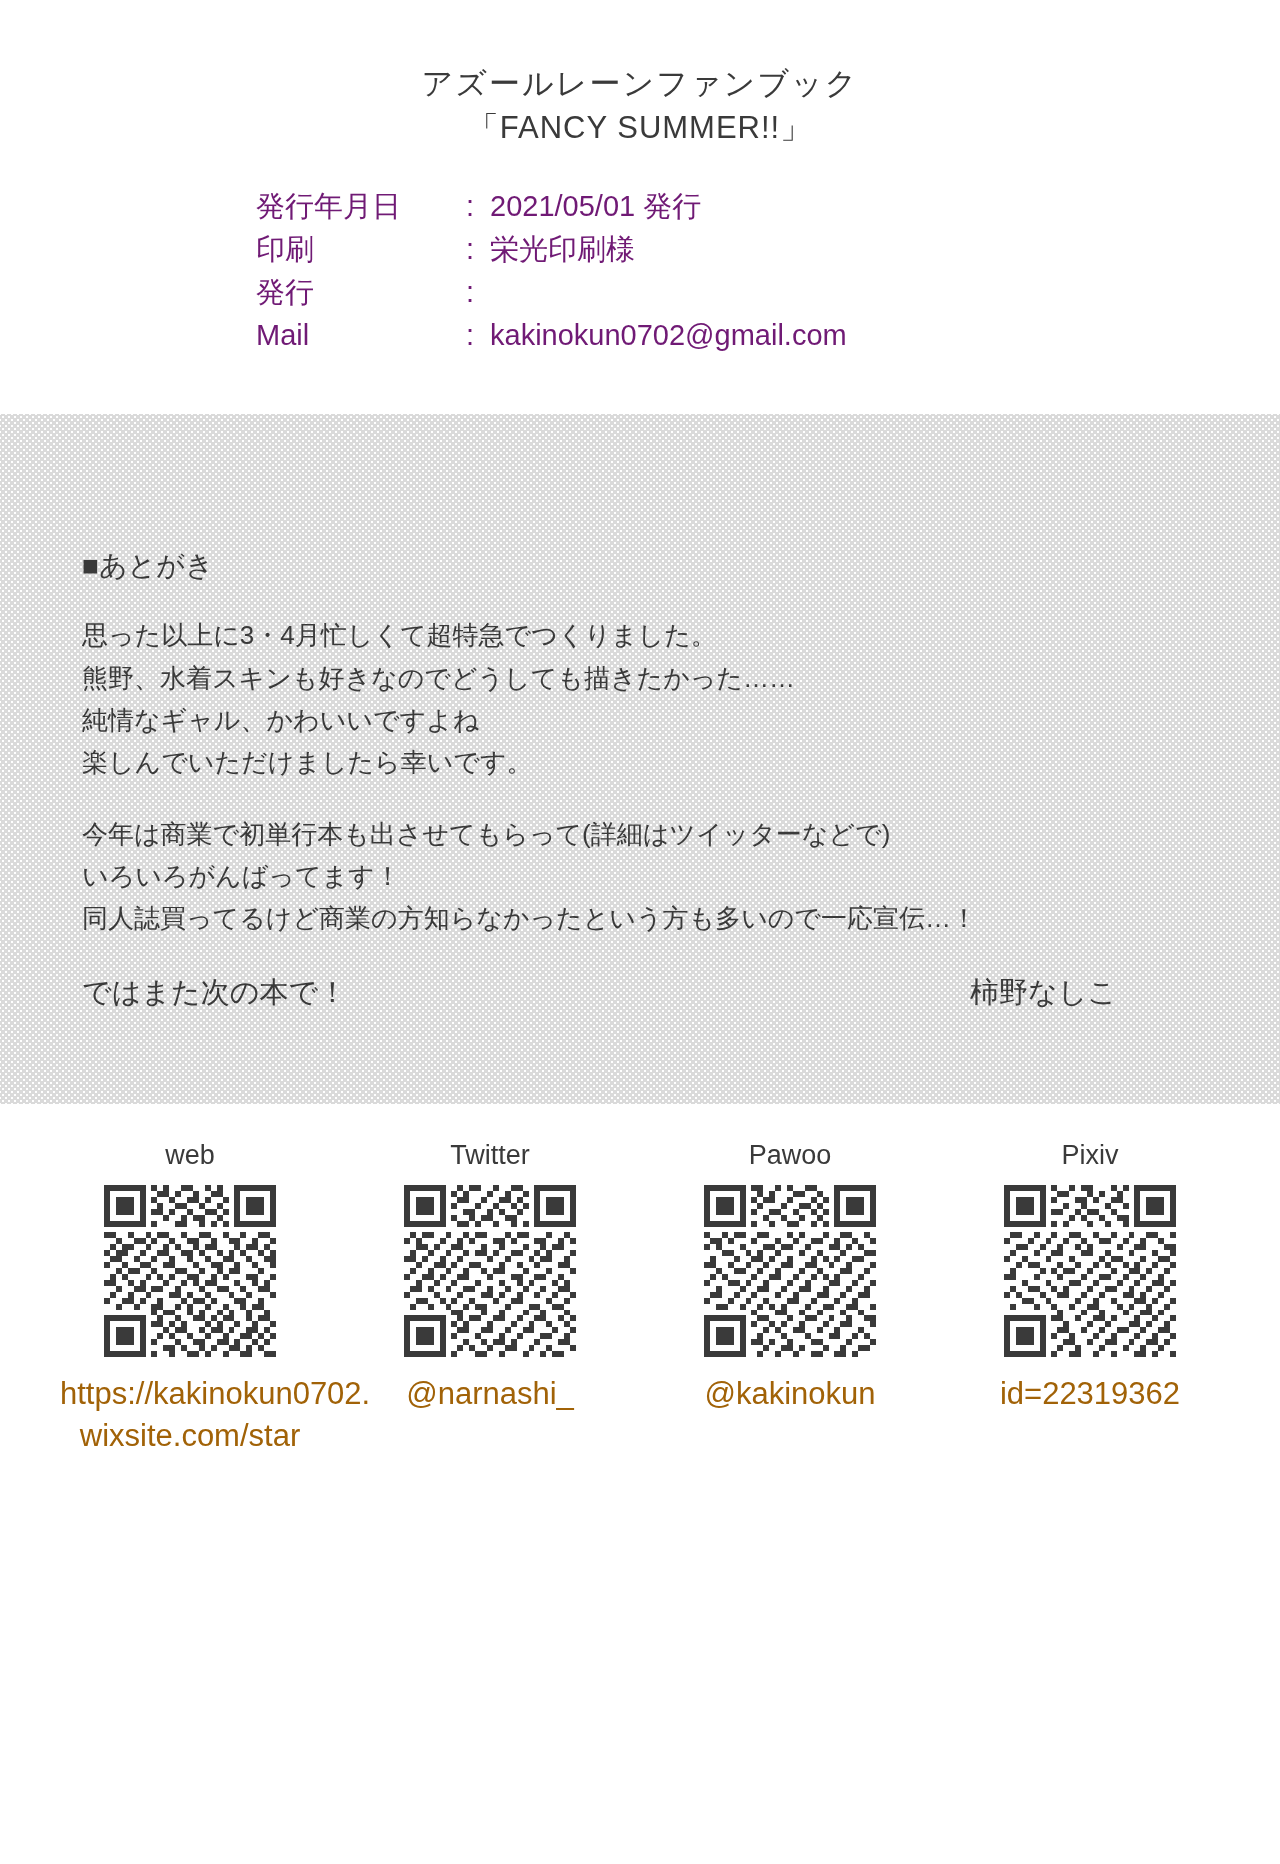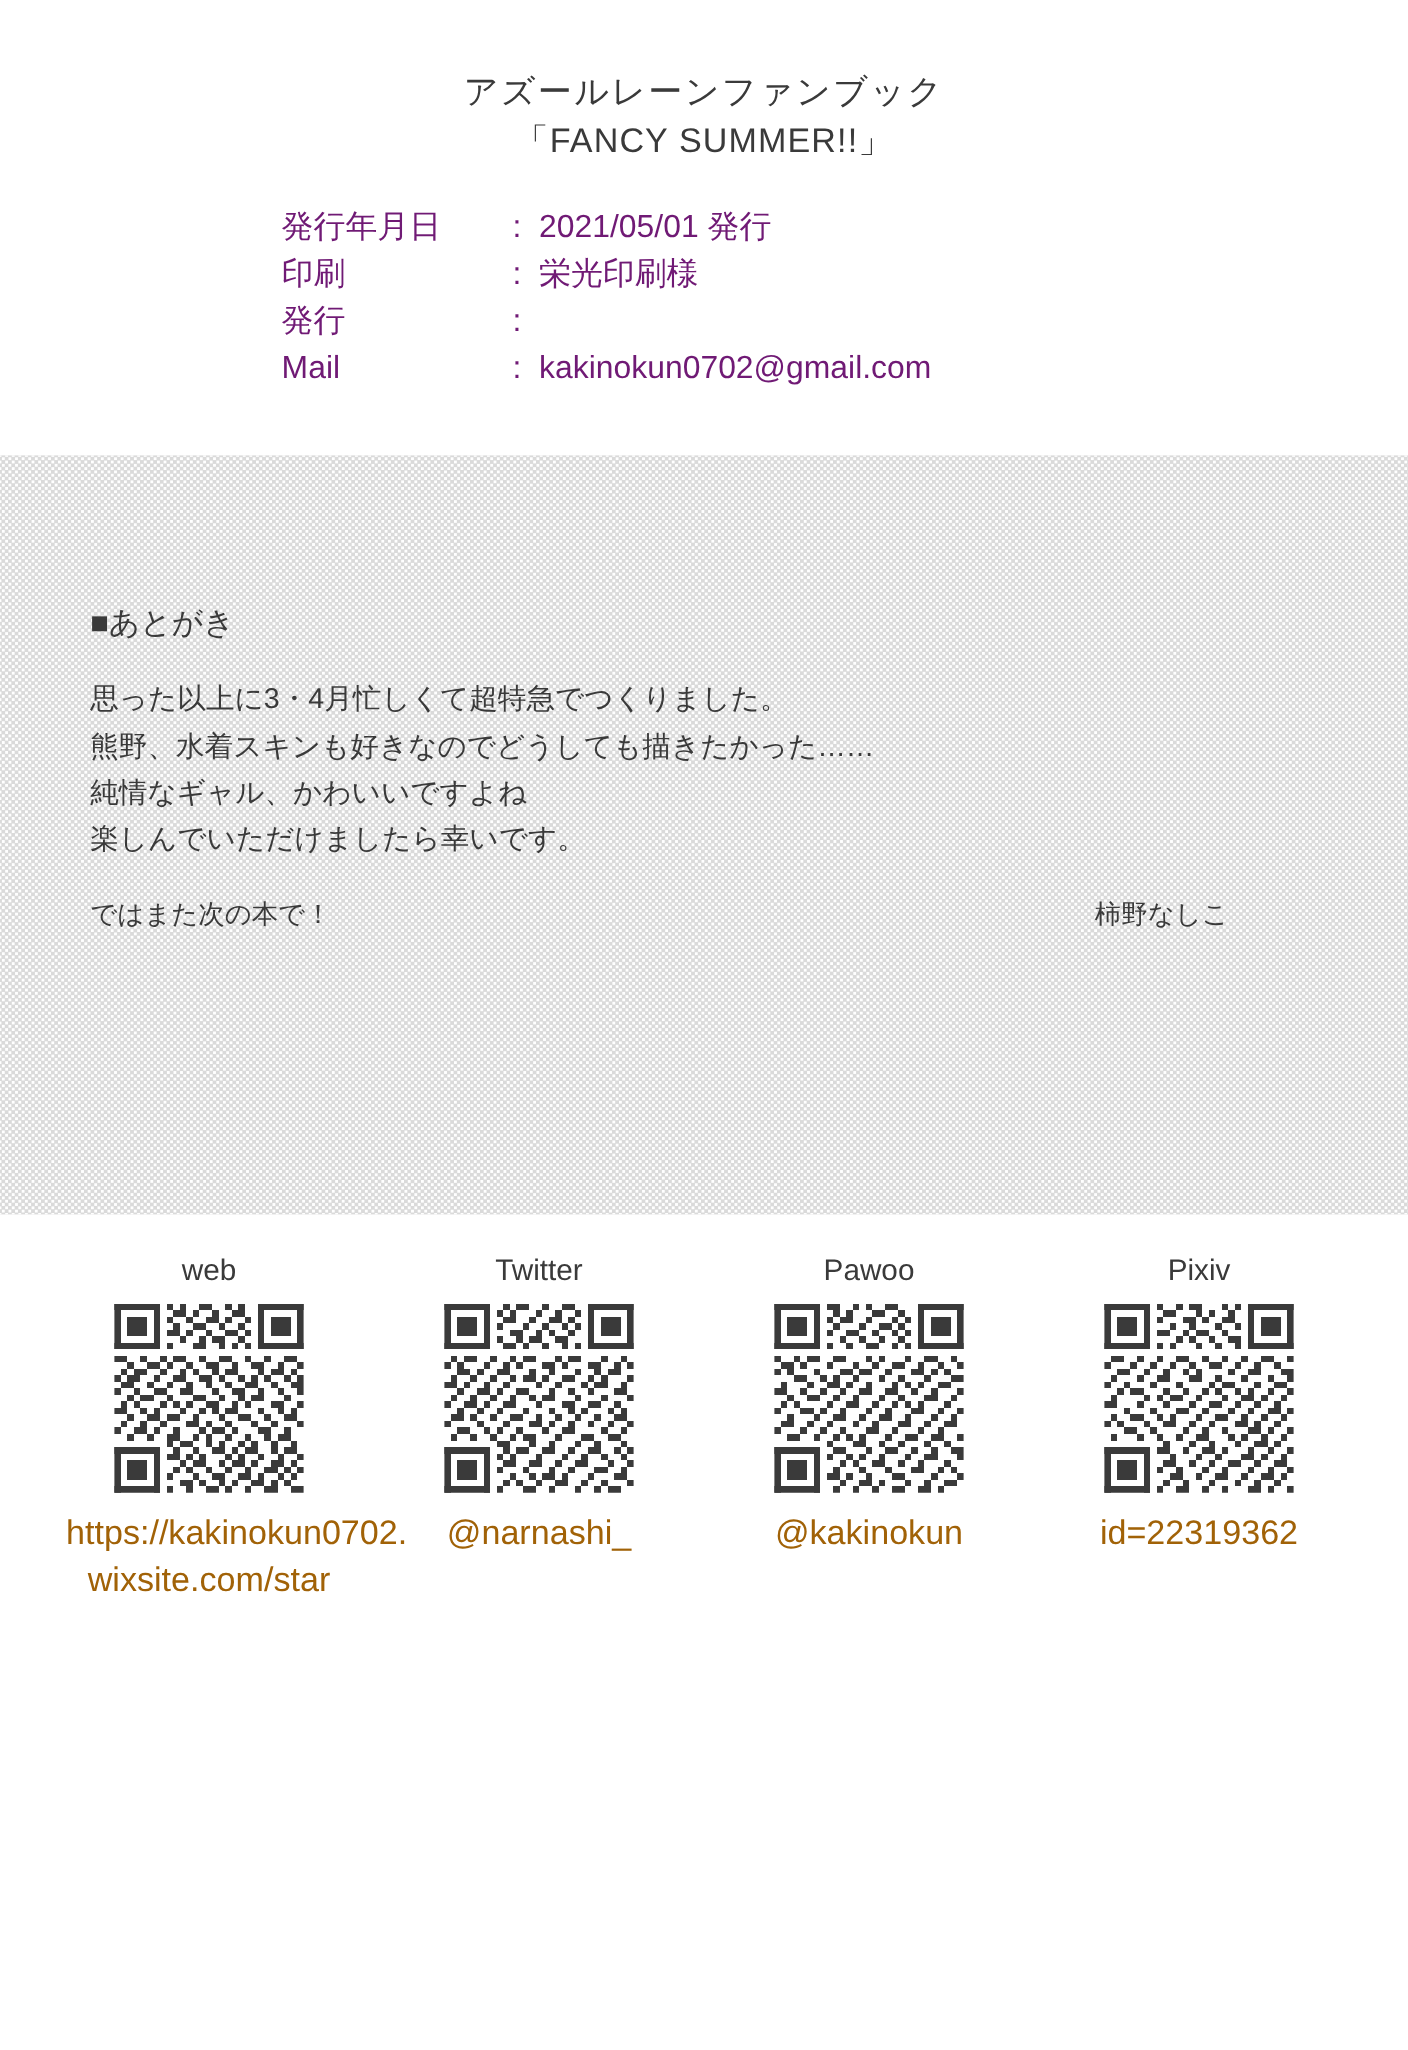--- a/index.html
+++ b/index.html
@@ -99,21 +99,21 @@
   }
   .afterword-block {
     font-size: 26px;
     line-height: 1.62;
     margin-bottom: 30px;
   }
   .afterword-block div {
     white-space: nowrap;
   }
   .afterword-lastline {
-    font-size: 24px;
+    font-size: 29px;
     line-height: 1.62;
     display: flex;
     justify-content: space-between;
     width: 1035px;
   }
 
   
   .qr-section {
     position: absolute;
     top: 1140px;
@@ -198,20 +198,25 @@
   <div class="afterword-inner">
     <div class="afterword-heading">■あとがき</div>
 
     <div class="afterword-block">
       <div>思った以上に3・4月忙しくて超特急でつくりました。</div>
       <div>熊野、水着スキンも好きなのでどうしても描きたかった……</div>
       <div>純情なギャル、かわいいですよね</div>
       <div>楽しんでいただけましたら幸いです。</div>
     </div>
 
+    <div class="afterword-block">
+      <div>今年は商業で初単行本も出させてもらって(詳細はツイッターなどで)</div>
+      <div>いろいろがんばってます！</div>
+      <div>同人誌買ってるけど商業の方知らなかったという方も多いので一応宣伝…！</div>
+    </div>
 
     <div class="afterword-lastline">
       <span>ではまた次の本で！</span>
       <span>柿野なしこ</span>
     </div>
   </div>
 
   <div class="qr-section">
 
     <div class="qr-item">

